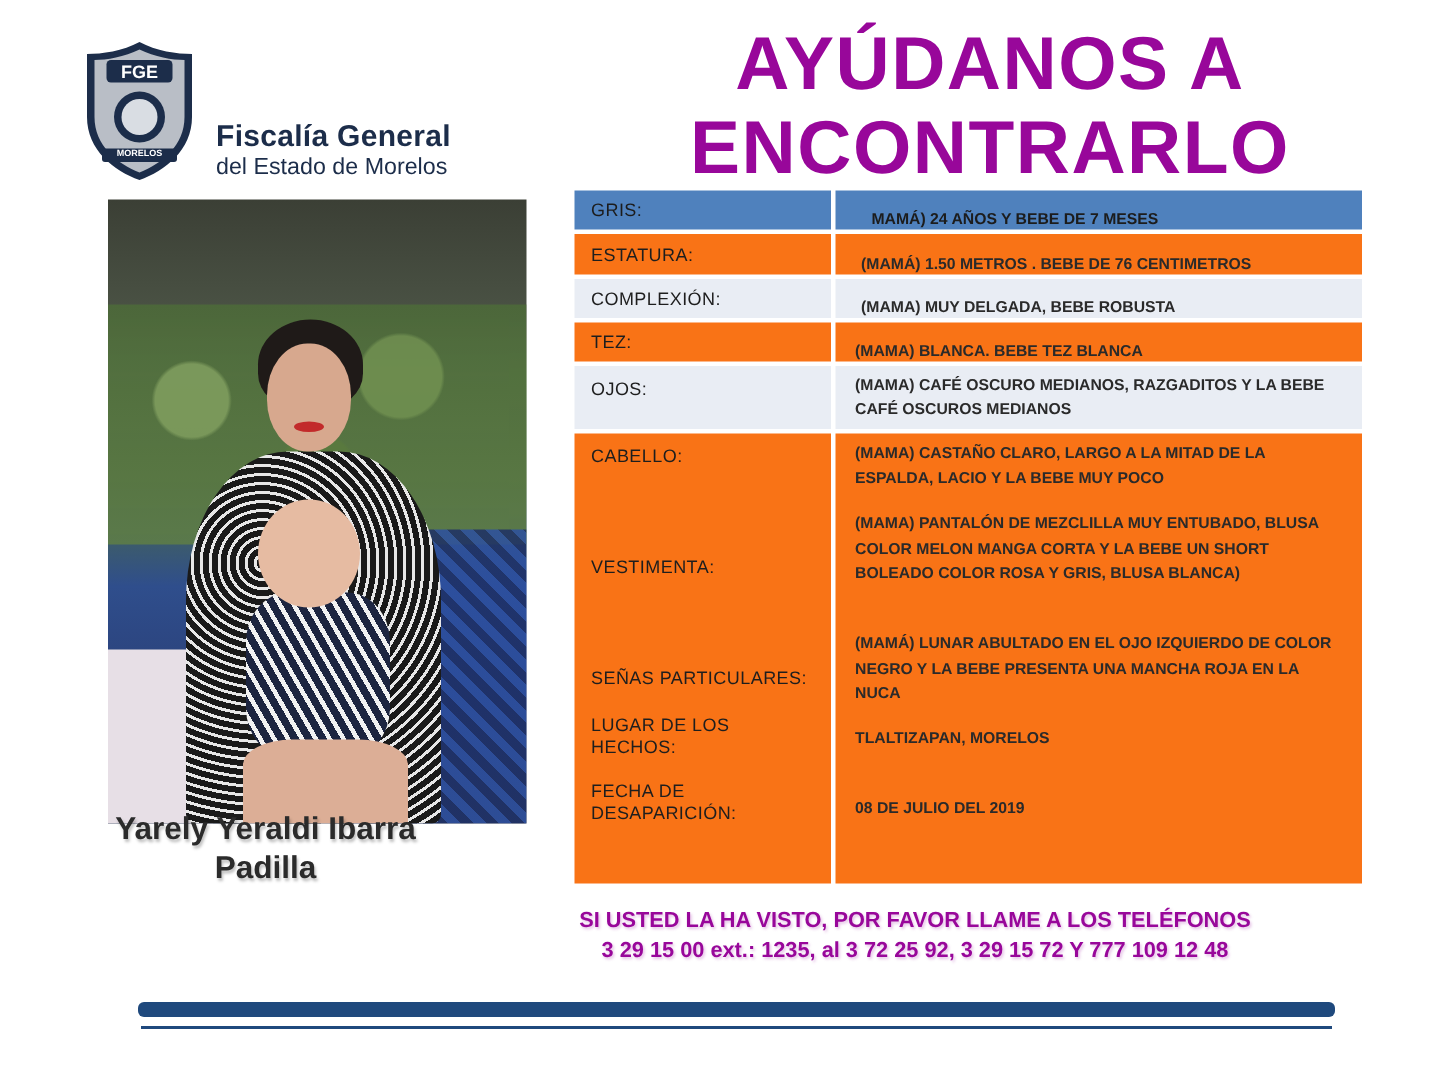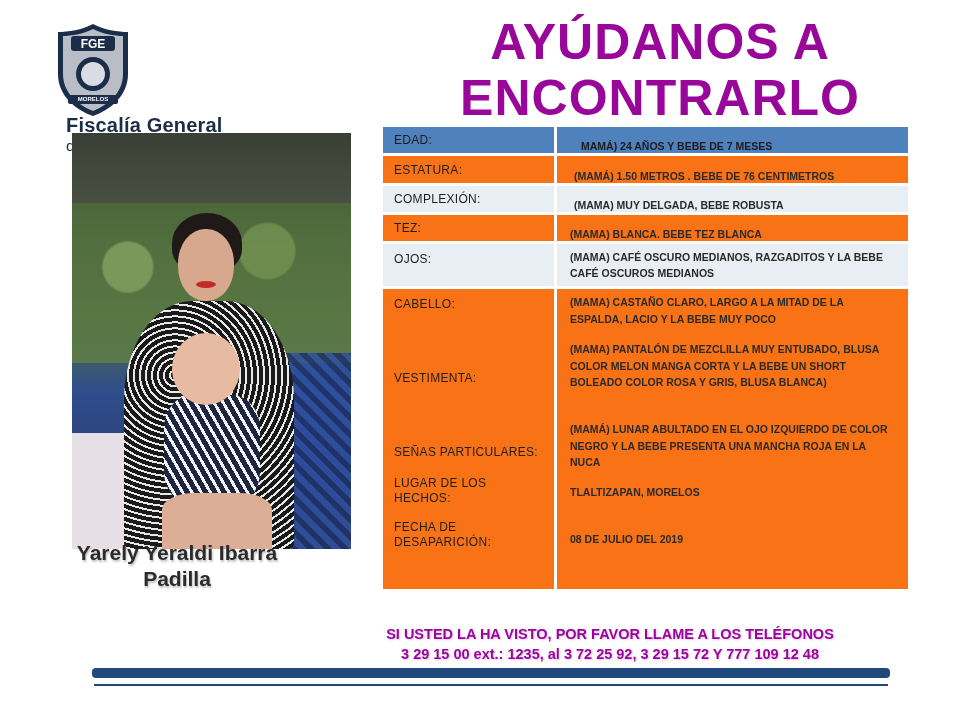--- a/index.html
+++ b/index.html
@@ -1,20 +1,20 @@
 <!DOCTYPE html>
 <html><head>
   <meta charset="utf-8">
   <style>
     * { box-sizing: border-box; margin: 0; padding: 0; }
     html, body { width: 960px; height: 720px; background: #ffffff; overflow: hidden; }
     body { position: relative; font-family: "Liberation Sans", sans-serif; color: #222; }
 
     
-    .logo { position: absolute; left: 54px; top: 22px; width: 270px; height: 100px; display: flex; align-items: flex-start; flex-direction: column; }
+    .logo { position: absolute; left: 54px; top: 22px; width: 270px; height: 100px; display: flex; align-items: flex-end; }
     .badge { width: 78px; height: 96px; position: relative; flex: none; }
     .badge svg { width: 78px; height: 96px; display: block; }
     .logo-text { margin-left: 12px; margin-top: -4px; }
     .logo-title { font-size: 20px; font-weight: bold; color: #1c2d4a; line-height: 22px; letter-spacing: 0.2px; }
     .logo-sub { font-size: 15.5px; color: #1c2d4a; line-height: 20px; }
 
     
     .headline { position: absolute; left: 430px; top: 14px; width: 460px; text-align: center;
       font-family: "Liberation Sans", sans-serif; font-weight: bold; color: #98079a;
       font-size: 50px; line-height: 56px; letter-spacing: 1px; }
@@ -60,21 +60,21 @@
     .r-ojos { height: 42px; }
     .r-ojos .cell-label { padding-top: 8px; }
     .r-ojos .cell-value { padding-top: 5px; }
     .r-big { height: 300px; margin-bottom: 0; }
     .r-big .cell-label { position: relative; }
     .r-big .cell-value { position: relative; }
     .lbl { position: absolute; left: 11px; font-size: 12px; line-height: 15px; }
     .val { position: absolute; left: 13px; right: 10px; font-size: 10.5px; font-weight: bold; line-height: 16.5px; }
 
     
-    .contact { position: absolute; left: 330px; top: 624px; width: 560px; text-align: center;
+    .contact { position: absolute; left: 330px; top: 604px; width: 560px; text-align: center;
       font-size: 14.5px; font-weight: bold; color: #98079a; line-height: 20px;
       text-shadow: 1px 1px 2px rgba(152,7,154,0.25); }
 
     
     .bar-thick { position: absolute; left: 92px; top: 668px; width: 798px; height: 10px; background: #1f497d; border-radius: 4px; }
     .bar-thin { position: absolute; left: 94px; top: 684px; width: 794px; height: 2px; background: #1f497d; }
   </style>
 </head>
 <body>
 
@@ -112,21 +112,21 @@
   <div class="lips"></div>
   <div class="baby-body"></div>
   <div class="baby-face"></div>
   <div class="legs"></div>
 </div>
 
 <div class="person-name">Yarely Yeraldi Ibarra Padilla</div>
 
 <div class="info-table">
   <div class="row header single r-edad">
-    <div class="cell-label">EDAD:</div>
+    <div class="cell-label">GRIS:</div>
     <div class="cell-value" style="padding-left:24px;">MAMÁ)  24 AÑOS Y BEBE  DE 7 MESES</div>
   </div>
   <div class="row dark single r-estatura">
     <div class="cell-label">ESTATURA:</div>
     <div class="cell-value" style="padding-left:17px;">(MAMÁ) 1.50 METROS . BEBE  DE  76 CENTIMETROS</div>
   </div>
   <div class="row light single r-complexion">
     <div class="cell-label">COMPLEXIÓN:</div>
     <div class="cell-value" style="padding-left:17px;">(MAMA) MUY DELGADA,  BEBE  ROBUSTA</div>
   </div>

